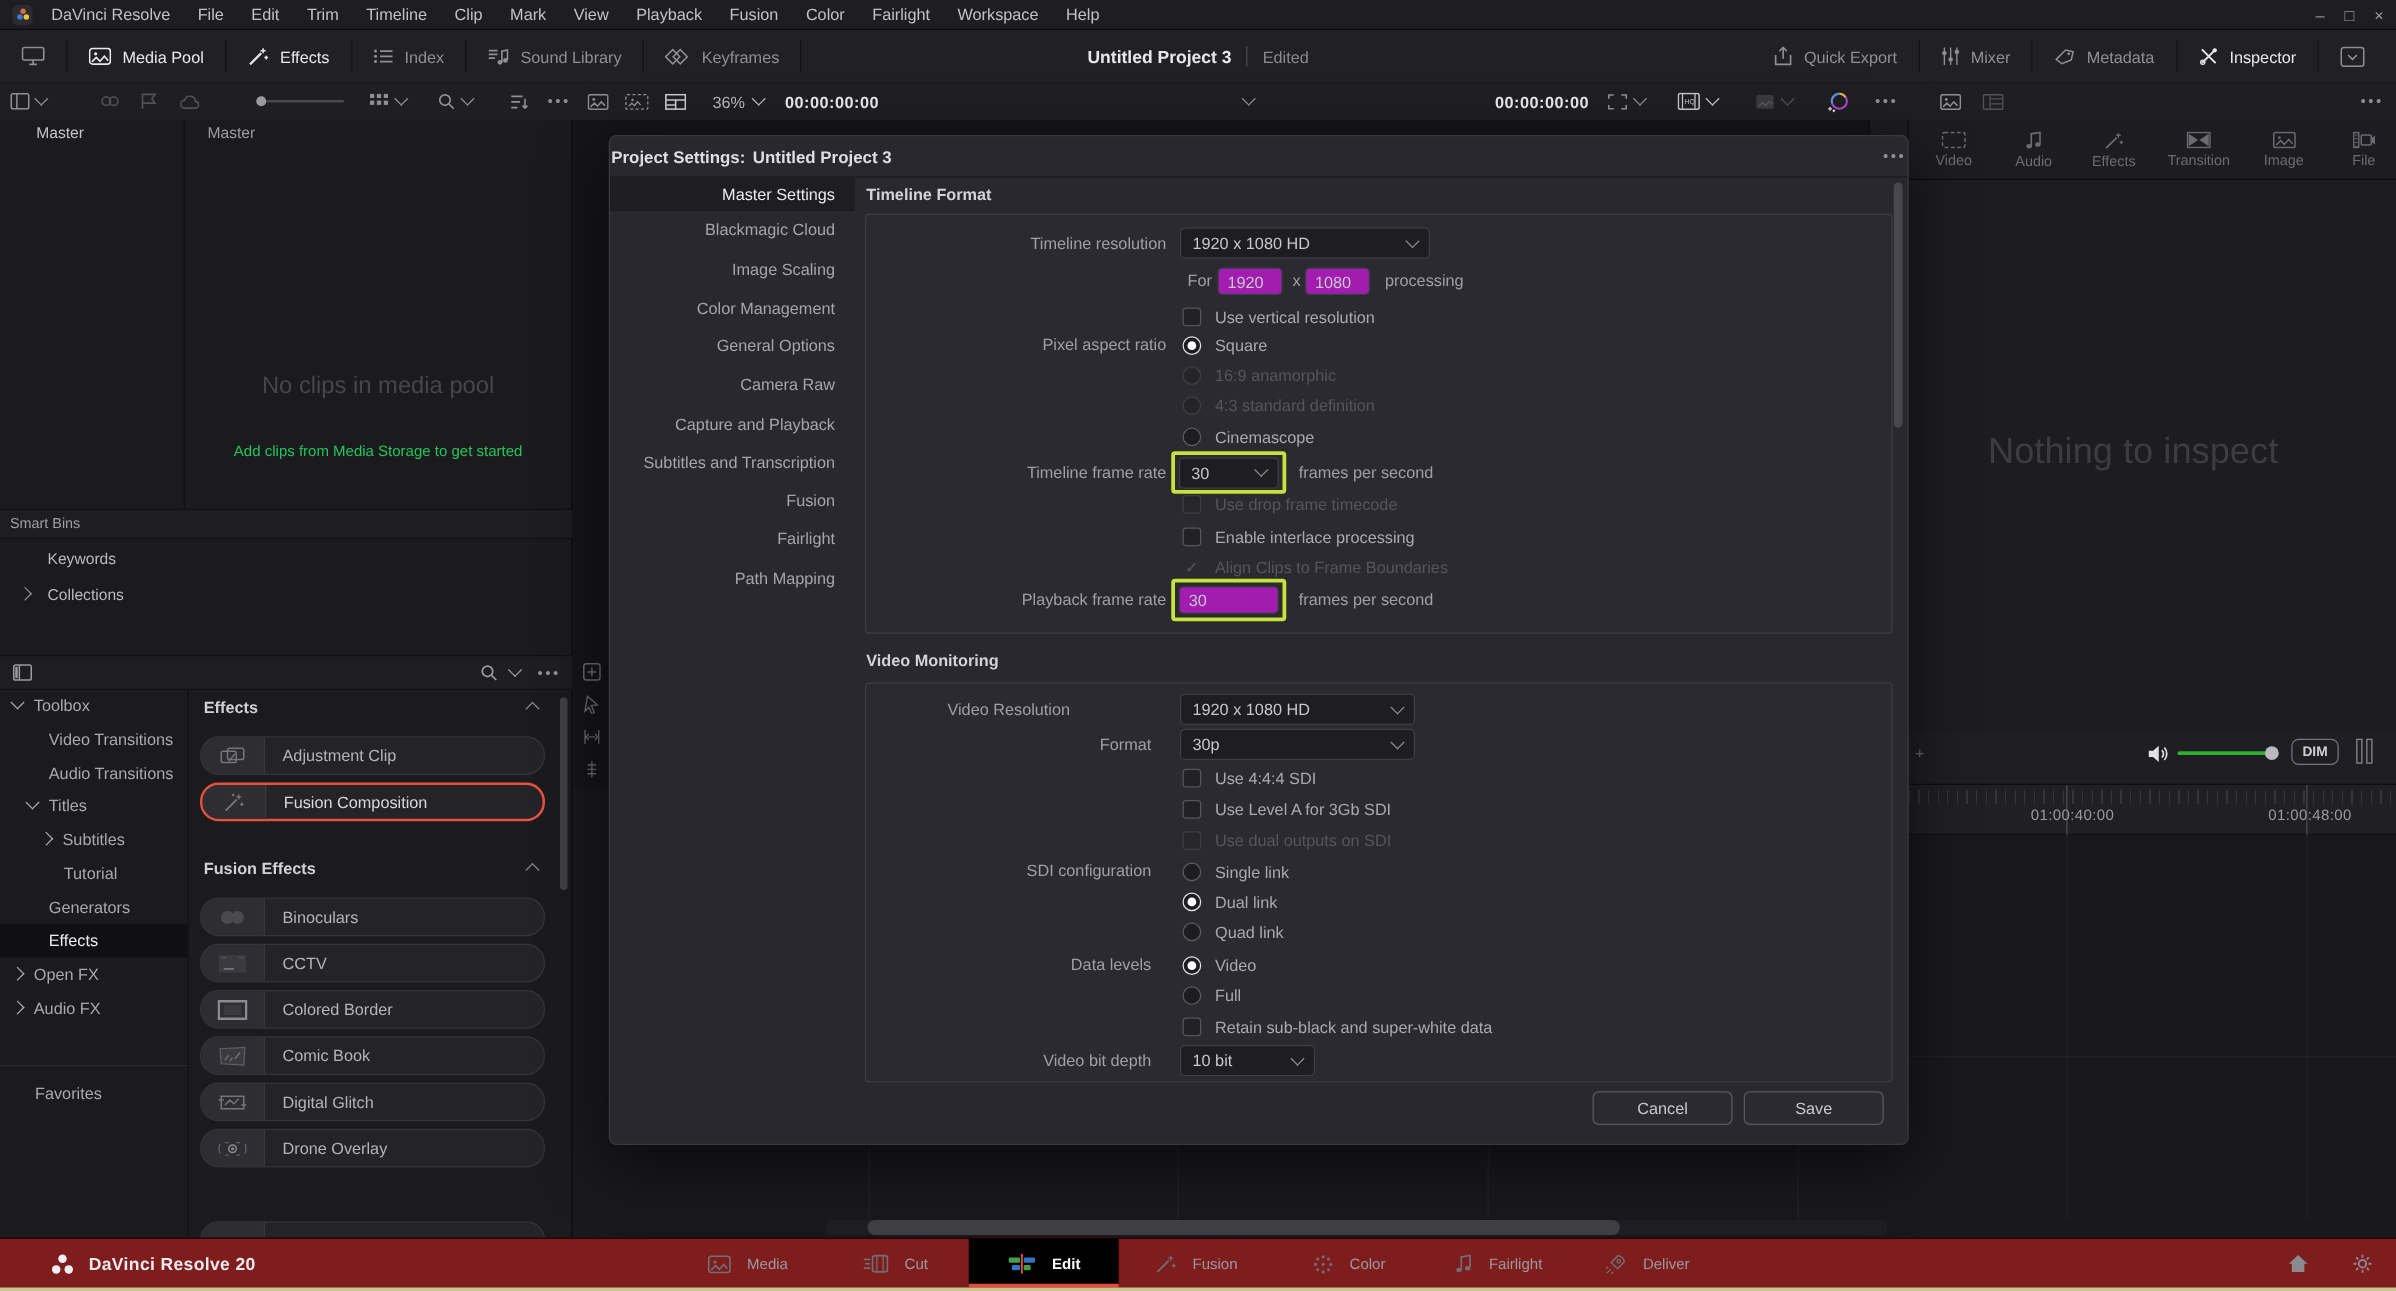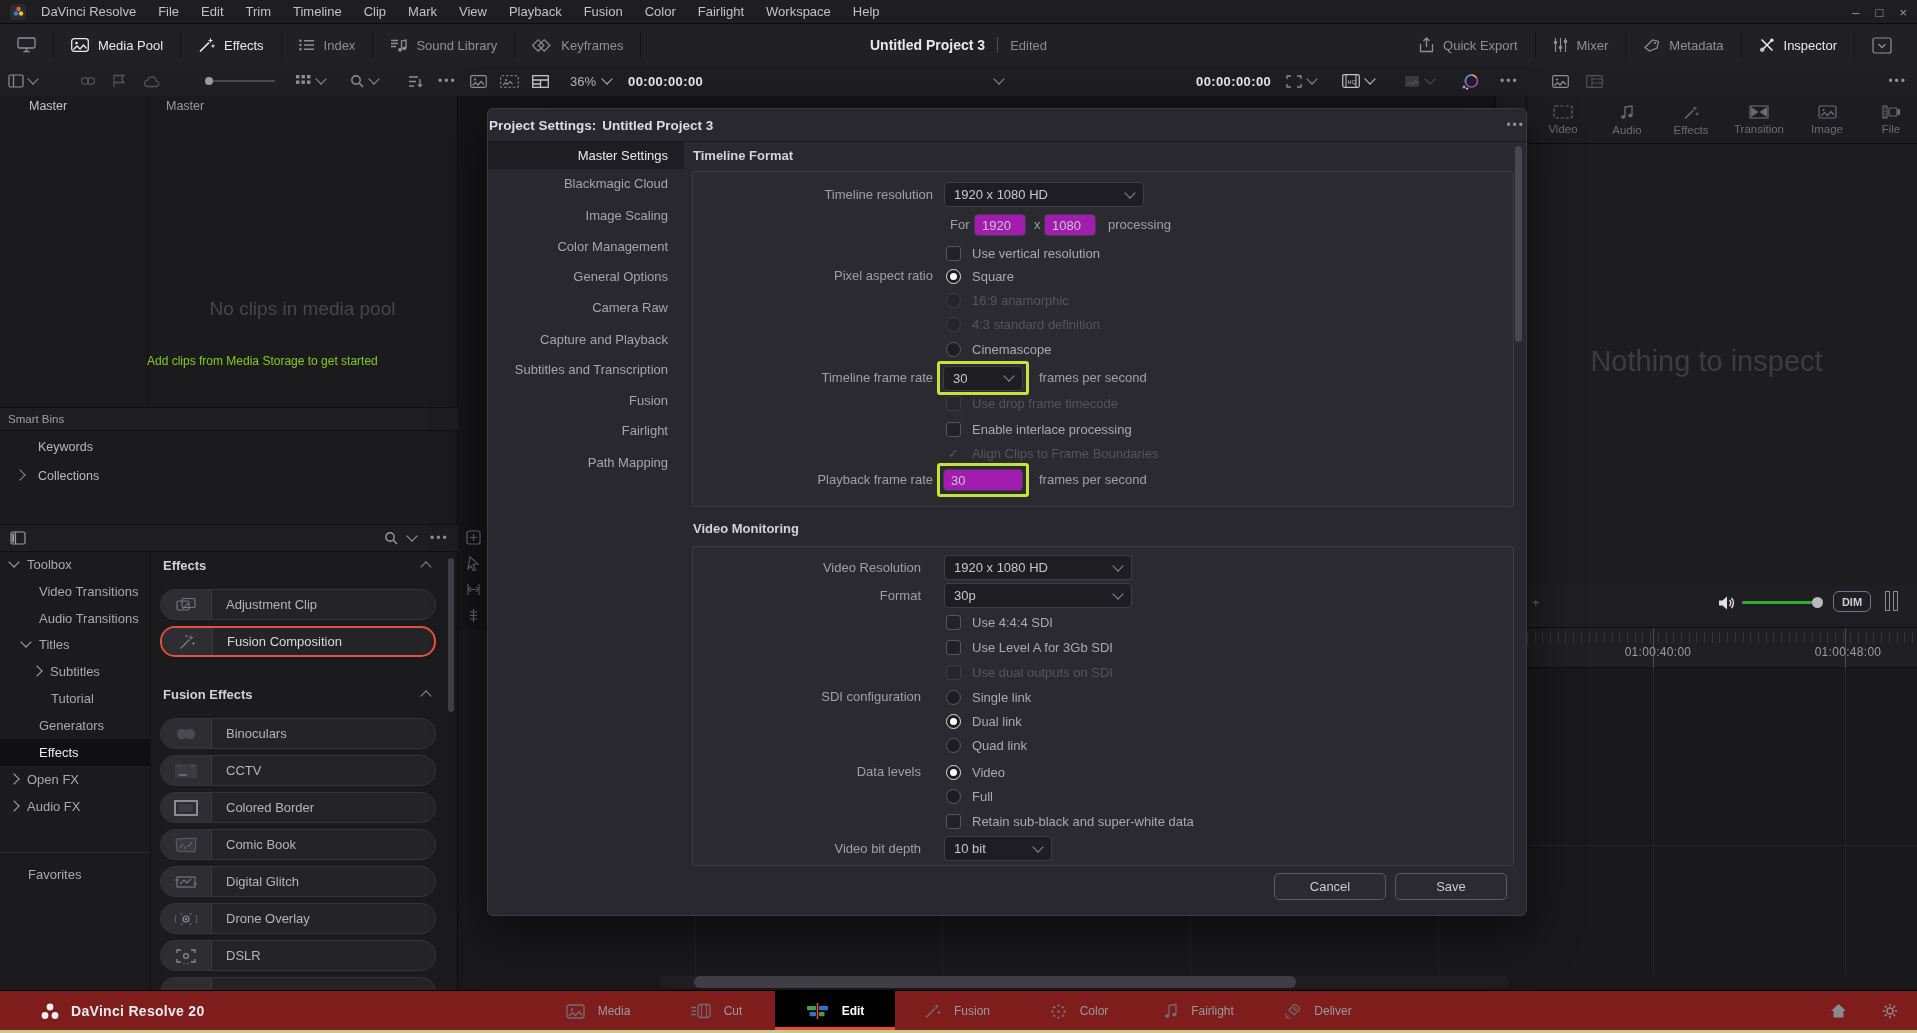--- a/index.html
+++ b/index.html
@@ -23,21 +23,21 @@
   
   .toolbar2{left:0;top:66px;width:1917px;height:30px;background:#1f1f23;border-bottom:1px solid #0d0d0f;}
   .t2i{position:absolute;top:0;height:30px;display:flex;align-items:center;color:#8f8f95;}
   .t2i.dim{color:#515157;}
   .tc{font-weight:bold;color:#e9e9ec;font-size:13px;letter-spacing:.4px;}
   .dots{letter-spacing:2px;color:#8f8f95;font-size:12px;}
   
   .lp-bg{left:0;top:96px;width:458px;height:894px;background:#1b1b1e;border-right:1px solid #0b0b0d;box-sizing:border-box;}
   .pl-label{color:#9a9a9f;font-size:12.5px;}
   .empty-title{color:#46464c;font-size:19px;text-align:center;}
-  .empty-sub{color:#84cc16;font-size:12px;text-align:left;}
+  .empty-sub{color:#22c55e;font-size:12px;text-align:center;}
   .band{background:#1e1e22;border-top:1px solid #111113;border-bottom:1px solid #111113;box-sizing:border-box;display:flex;align-items:center;}
   .tree-item{position:absolute;height:22px;display:flex;align-items:center;gap:9px;color:#a9a9ae;font-size:13px;}
   .chev{display:inline-block;width:7px;height:7px;border-right:1.4px solid currentColor;border-bottom:1.4px solid currentColor;transform:rotate(45deg);margin-top:-4px;flex:none;}
   .chev.r{transform:rotate(-45deg);margin-top:0;}
   .chev.u{transform:rotate(-135deg);margin-top:3px;}
   .fx-head{color:#d2d2d6;font-weight:bold;font-size:13px;}
   .card{position:absolute;left:160px;width:276px;height:31px;background:#242428;border:1px solid #353539;border-radius:15px;box-sizing:border-box;display:flex;align-items:stretch;overflow:hidden;}
   .card .thumb{width:50px;background:#2d2d32;border-right:1px solid #38383d;display:flex;align-items:center;justify-content:center;color:#75757c;flex:none;}
   .card .clabel{display:flex;align-items:center;padding-left:14px;color:#b4b4b9;font-size:13px;}
   .card.selred{border:2px solid var(--card-selection-red,#e5503f);}
@@ -506,30 +506,20 @@
     <span class="thumb">
       <svg width="24" height="16" viewBox="0 0 24 16">
           <circle cx="12" cy="8" r="3" fill="none" stroke="#8a8a90" stroke-width="1.2"></circle>
           <circle cx="12" cy="8" r="1.2" fill="#8a8a90"></circle>
           <path d="M4 8a8 5.5 0 010 .01M2 4c-1 2.5-1 5.5 0 8M22 4c1 2.5 1 5.5 0 8" stroke="#60606a" stroke-width="1" fill="none"></path>
           <path d="M6 3h3M15 3h3M6 13h3M15 13h3" stroke="#60606a" stroke-width="1"></path>
         </svg>
     </span>
     <span class="clabel">Drone Overlay</span>
   </div>
-  <div class="card" style="top:940px;">
-    <span class="thumb">
-      <svg width="24" height="16" viewBox="0 0 24 16">
-          <path d="M3 5V2h4M17 2h4v3M21 11v3h-4M7 14H3v-3" fill="none" stroke="#8a8a90" stroke-width="1.3"></path>
-          <circle cx="12" cy="8" r="2.4" fill="none" stroke="#8a8a90" stroke-width="1.2"></circle>
-          <path d="M9 15.5h2M13 15.5h2" stroke="#60606a" stroke-width="1"></path>
-        </svg>
-    </span>
-    <span class="clabel">DSLR</span>
-  </div>
   <div class="card" style="top:977px;">
     <span class="thumb"></span>
     <span class="clabel"></span>
   </div>
   <div class="ab" style="left:448px;top:558px;width:6px;height:154px;background:#404046;border-radius:3px;"></div>
 
   <div class="ab" style="left:458px;top:96px;width:1037px;height:534px;background:#151518;"></div>
 
   <div class="ab" style="left:466px;top:530px;width:21px;height:150px;display:flex;flex-direction:column;gap:11px;color:#6a6a70;">
     <svg width="15" height="15" viewBox="0 0 15 15">
@@ -735,21 +725,21 @@
         <div class="inp" style="position:relative;width:80px;">
           <span>30</span>
         </div>
       </div>
       <div class="suffix" style="left:346px;top:299px;">frames per second</div>
     </div>
 
     <div class="sect-title" style="left:205px;top:412px;">Video Monitoring</div>
     <div class="fbox" style="left:204px;top:437px;width:820px;height:318px;">
 
-      <div class="flabel n2" style="top:12px;">Video Resolution</div>
+      <div class="flabel n2" style="top:12px;text-align:center;">Video Resolution</div>
       <div class="dd" style="left:251px;top:8px;width:188px;">
         <span>1920 x 1080 HD</span>
           <span class="chev"></span>
       </div>
 
       <div class="flabel n2" style="top:40px;">Format</div>
       <div class="dd" style="left:251px;top:36px;width:188px;">
         <span>30p</span>
           <span class="chev"></span>
       </div>

